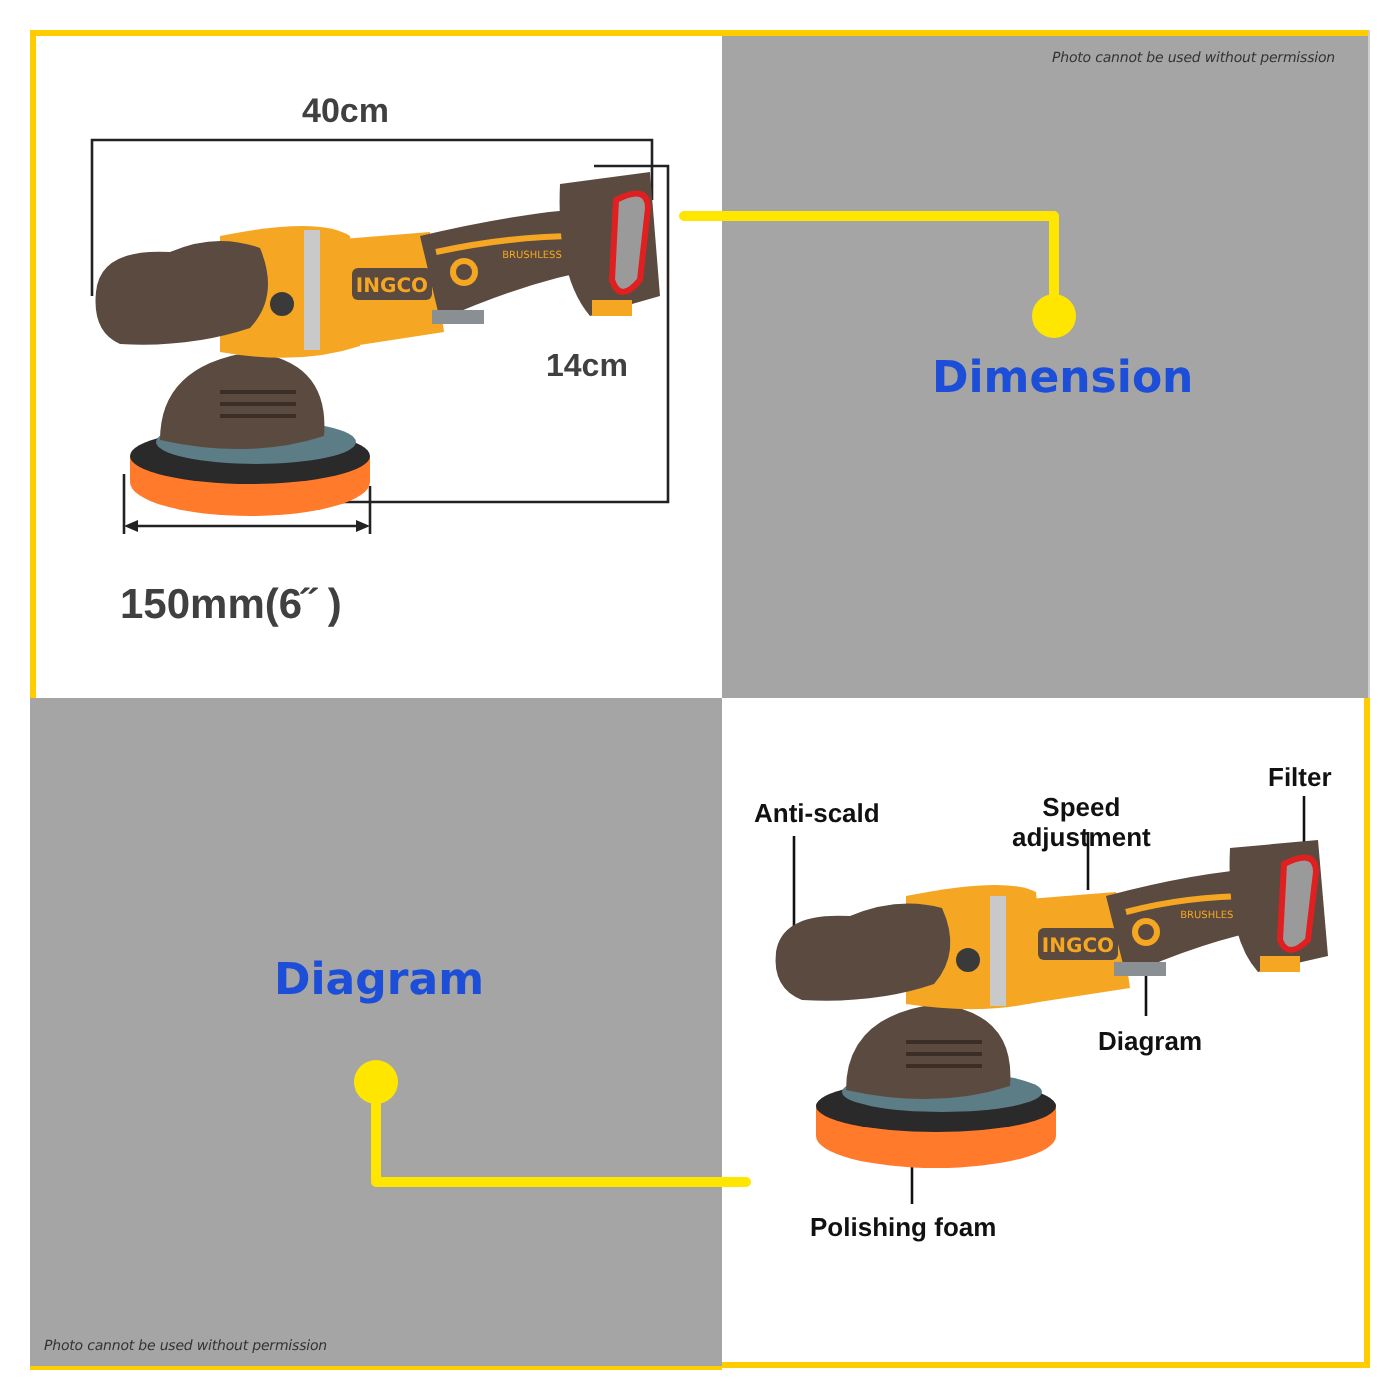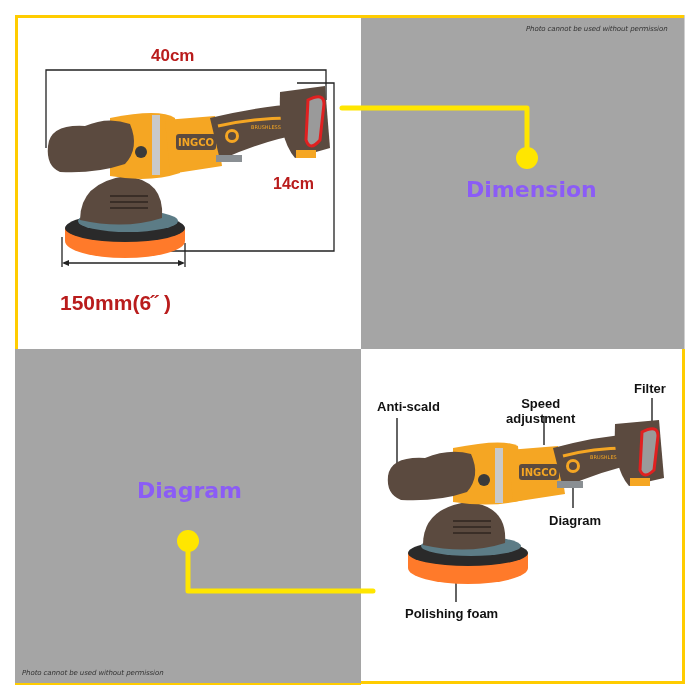--- a/index.html
+++ b/index.html
@@ -6,22 +6,22 @@
     body { width:700px; height:700px; position:relative; overflow:hidden; font-family:"Liberation Sans", sans-serif; }
     .abs { position:absolute; }
     .quad { position:absolute; }
     .q-tl { left:15px; top:15px; width:346px; height:334px; background:#ffffff; border-left:3px solid #FFCC00; border-top:3px solid #FFCC00; box-sizing:border-box; }
     .q-tr { left:361px; top:15px; width:324px; height:334px; background:#A5A5A5; border-top:3px solid #FFCC00; box-sizing:border-box; }
     .q-bl { left:15px; top:349px; width:346px; height:335px; background:#A5A5A5; box-sizing:border-box; }
     .q-br { left:361px; top:349px; width:324px; height:335px; background:#ffffff; border-right:3px solid #FFCC00; border-bottom:3px solid #FFCC00; box-sizing:border-box; }
     .bl-bottom { left:15px; top:683px; width:346px; height:2px; background:#FFCC00; }
     .tr-right { left:684px; top:15px; width:1px; height:334px; background:#cfcfcf; }
     .watermark { font-family:"DejaVu Sans", sans-serif; font-style:italic; font-size:7px; color:#333333; white-space:nowrap; letter-spacing:-0.1px; }
-    .section-title { font-family:"DejaVu Sans", sans-serif; font-weight:bold; color:#8b5cf6; font-size:22px; white-space:nowrap; }
-    .dim-label { font-weight:bold; color:#b91c1c; white-space:nowrap; }
+    .section-title { font-family:"DejaVu Sans", sans-serif; font-weight:bold; color:#1d4ed8; font-size:22px; white-space:nowrap; }
+    .dim-label { font-weight:bold; color:#404040; white-space:nowrap; }
     .part-label { font-weight:bold; color:#111111; font-size:13px; white-space:nowrap; text-align:center; line-height:15px; }
     svg { position:absolute; overflow:visible; }
   </style>
 </head>
 <body>
 
 <div class="quad q-tl"></div>
 <div class="quad q-tr"></div>
 <div class="quad q-bl"></div>
 <div class="quad q-br"></div>

